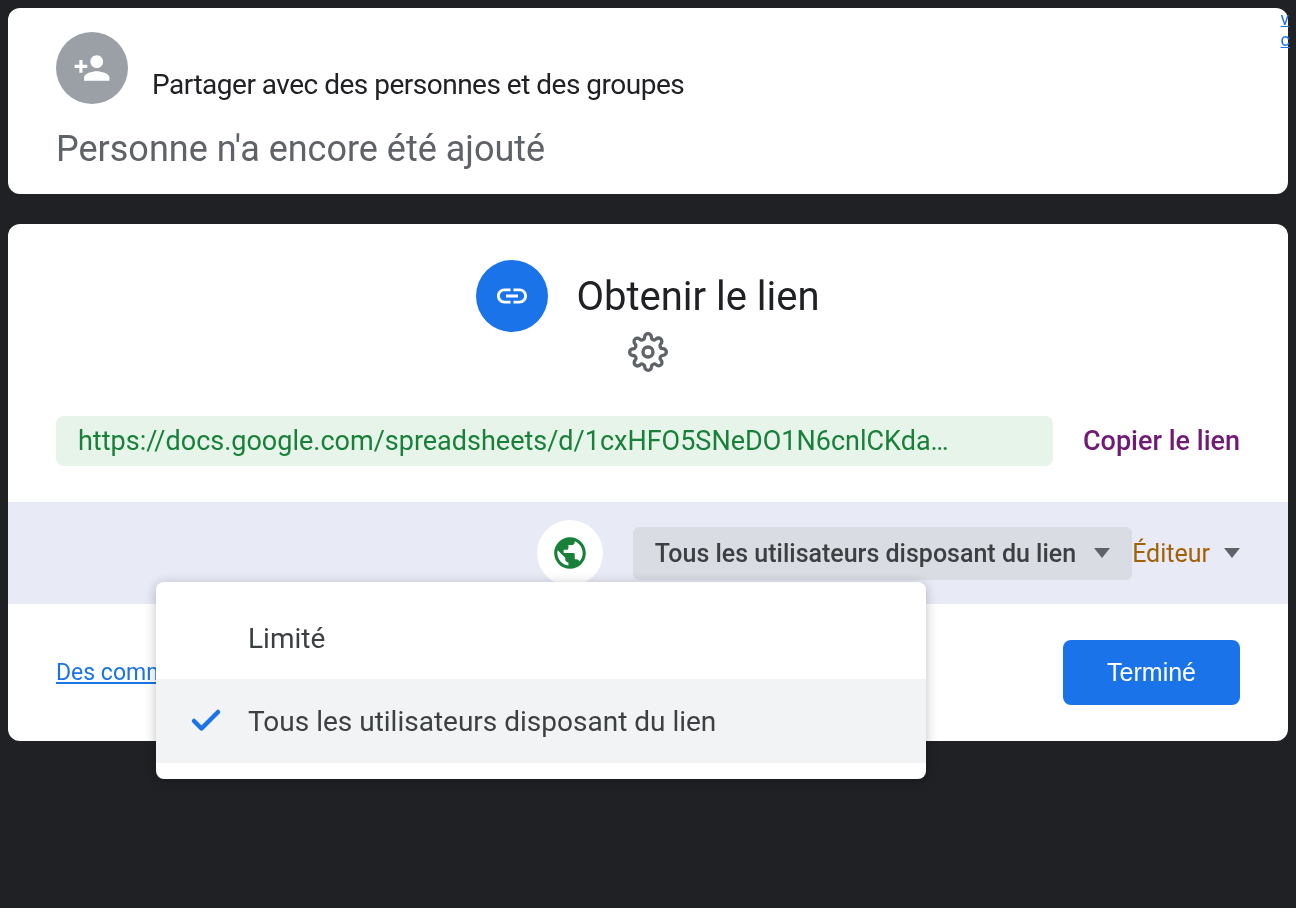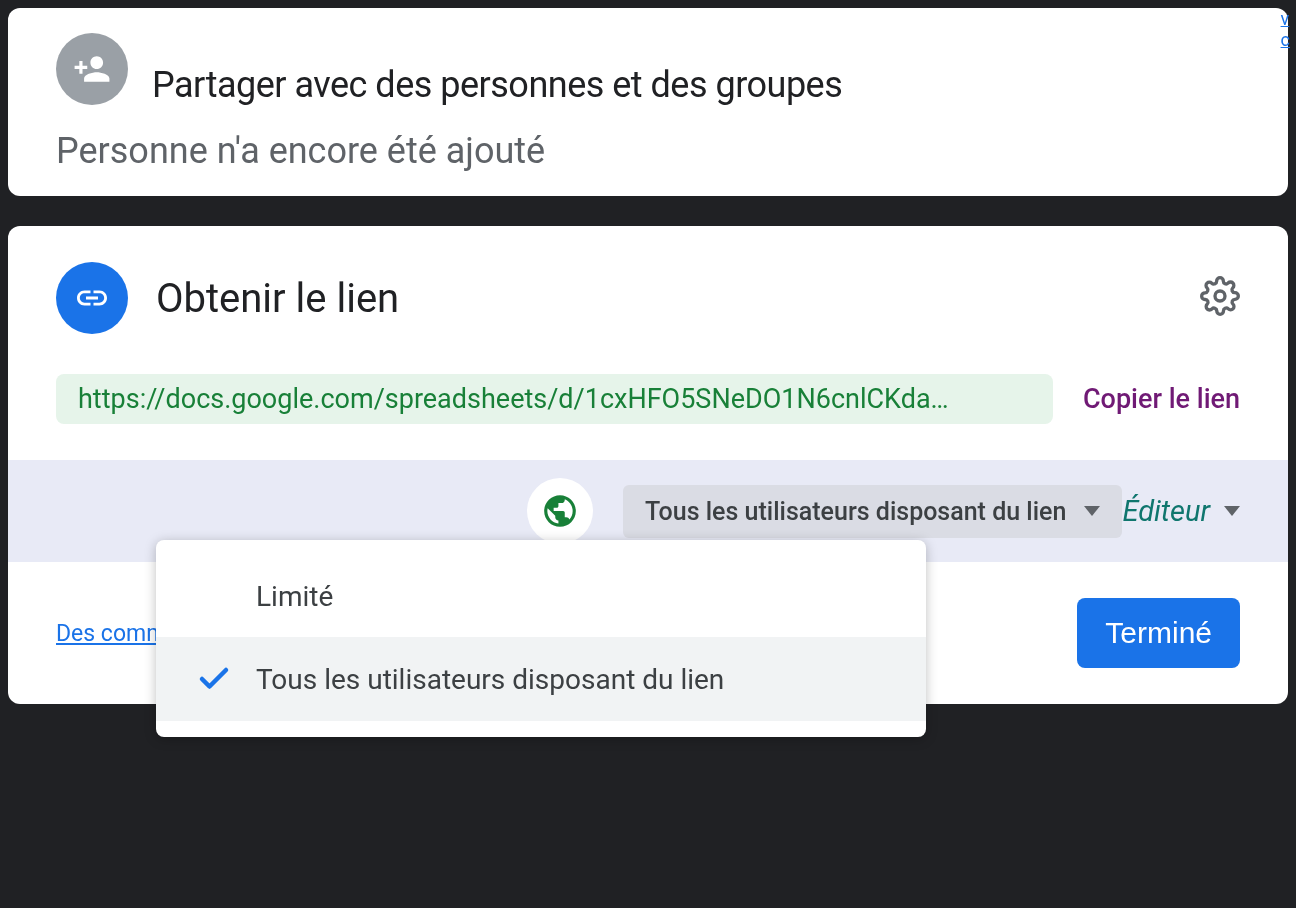--- a/index.html
+++ b/index.html
@@ -35,38 +35,39 @@
       justify-content: center;
       flex-shrink: 0;
     }
     .icon-gray {
       background: #9aa0a6;
     }
     .icon-blue {
       background: #1a73e8;
     }
     .card-title {
-      font-size: 36px;
+      font-size: 28px;
       font-weight: 400;
       color: #202124;
       letter-spacing: -0.5px;
       margin-top: 32px;
     }
     .card-subtitle {
       font-size: 36px;
       color: #5f6368;
       margin-top: 24px;
     }
     .card-link {
       padding-top: 36px;
     }
     .link-header {
       display: flex;
       align-items: center;
       justify-content: space-between;
+      flex-direction: column;
     }
     .link-header-left {
       display: flex;
       align-items: center;
       gap: 28px;
     }
     .link-title {
       font-size: 40px;
       font-weight: 400;
       color: #202124;
@@ -142,62 +143,61 @@
       border-right: 8px solid transparent;
       border-top: 10px solid #5f6368;
     }
     .role-dropdown {
       display: flex;
       align-items: center;
       gap: 14px;
       cursor: pointer;
     }
     .role-text {
-      font-size: 29px;
-      color: #0f766e;
-      font-style: italic;
+      font-size: 25px;
+      color: #a16207;
     }
     .footer-row {
       display: flex;
       justify-content: space-between;
       align-items: center;
       margin-top: 36px;
       padding-bottom: 12px;
     }
     .feedback-link {
       font-size: 23px;
       color: #1a73e8;
       text-decoration: underline;
       cursor: pointer;
     }
     .done-button {
       background: #1a73e8;
       color: #fff;
-      font-size: 30px;
+      font-size: 25px;
       font-weight: 500;
-      padding: 18px 28px;
+      padding: 18px 44px;
       border-radius: 8px;
       border: none;
       cursor: pointer;
     }
     .dropdown-menu {
       position: absolute;
       top: 80px;
       left: 148px;
       background: #fff;
       border-radius: 8px;
       box-shadow: 0 2px 12px rgba(0,0,0,0.25);
       width: 770px;
       z-index: 100;
       padding: 16px 0;
     }
     .dropdown-item {
       display: flex;
       align-items: center;
-      padding: 24px 34px;
+      padding: 24px 26px;
       cursor: pointer;
       font-size: 28px;
       color: #3c4043;
     }
     .dropdown-item.selected {
       background: #f1f3f4;
     }
     .dropdown-check {
       width: 48px;
       display: flex;

